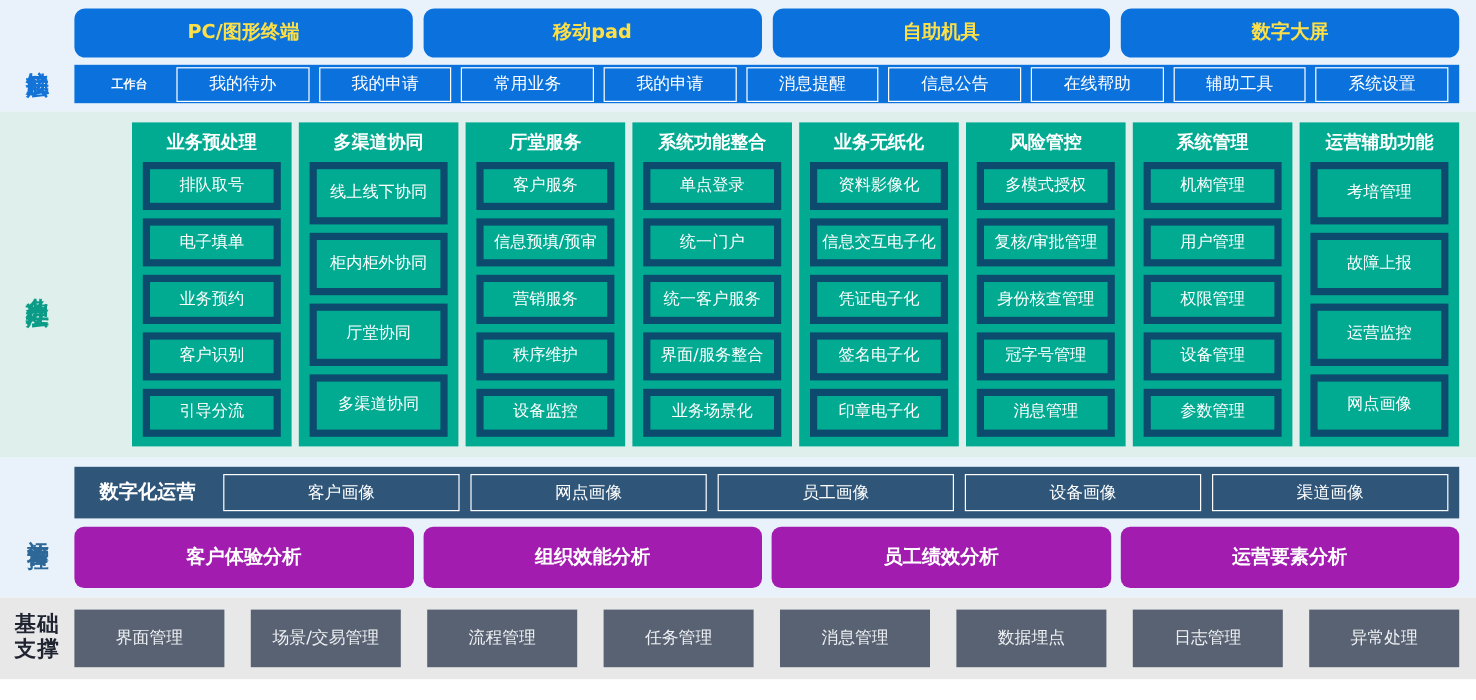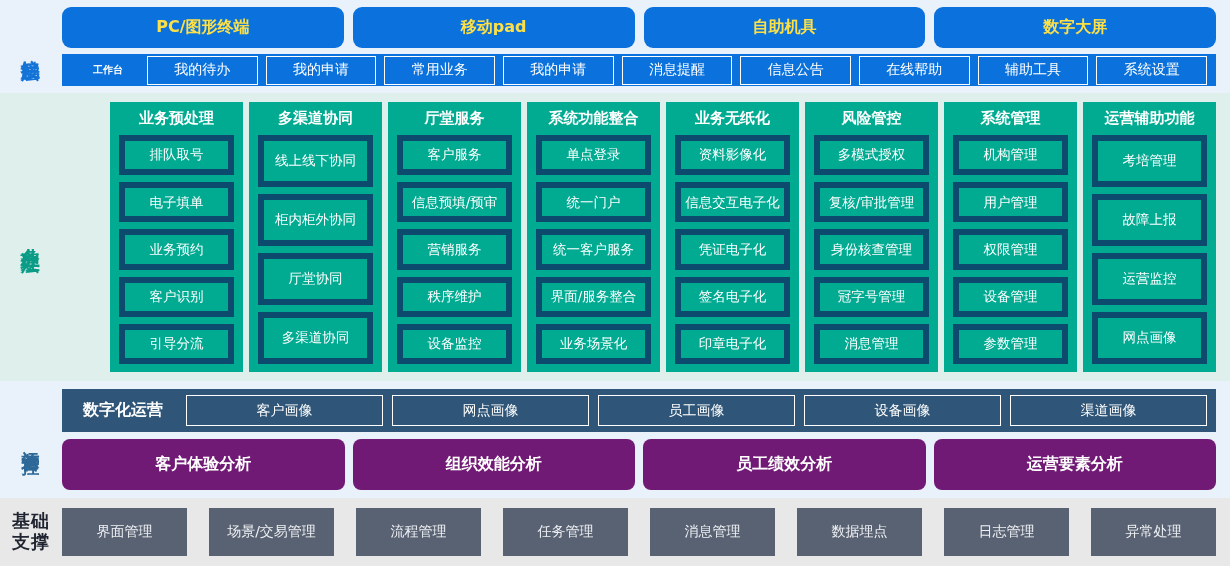--- a/index.html
+++ b/index.html
@@ -204,21 +204,21 @@
     min-width: 0;
     white-space: nowrap;
   }
   .ops-analysis-row {
     display: flex;
     gap: 8px;
     flex: 1 1 auto;
   }
   .ops-analysis-btn {
     flex: 1 1 0;
-    background: #701a75;
+    background: #a21caf;
     border-radius: 8px;
     color: #ffffff;
     font-size: 16px;
     font-weight: bold;
     display: flex;
     align-items: center;
     justify-content: center;
     min-width: 0;
     white-space: nowrap;
   }

